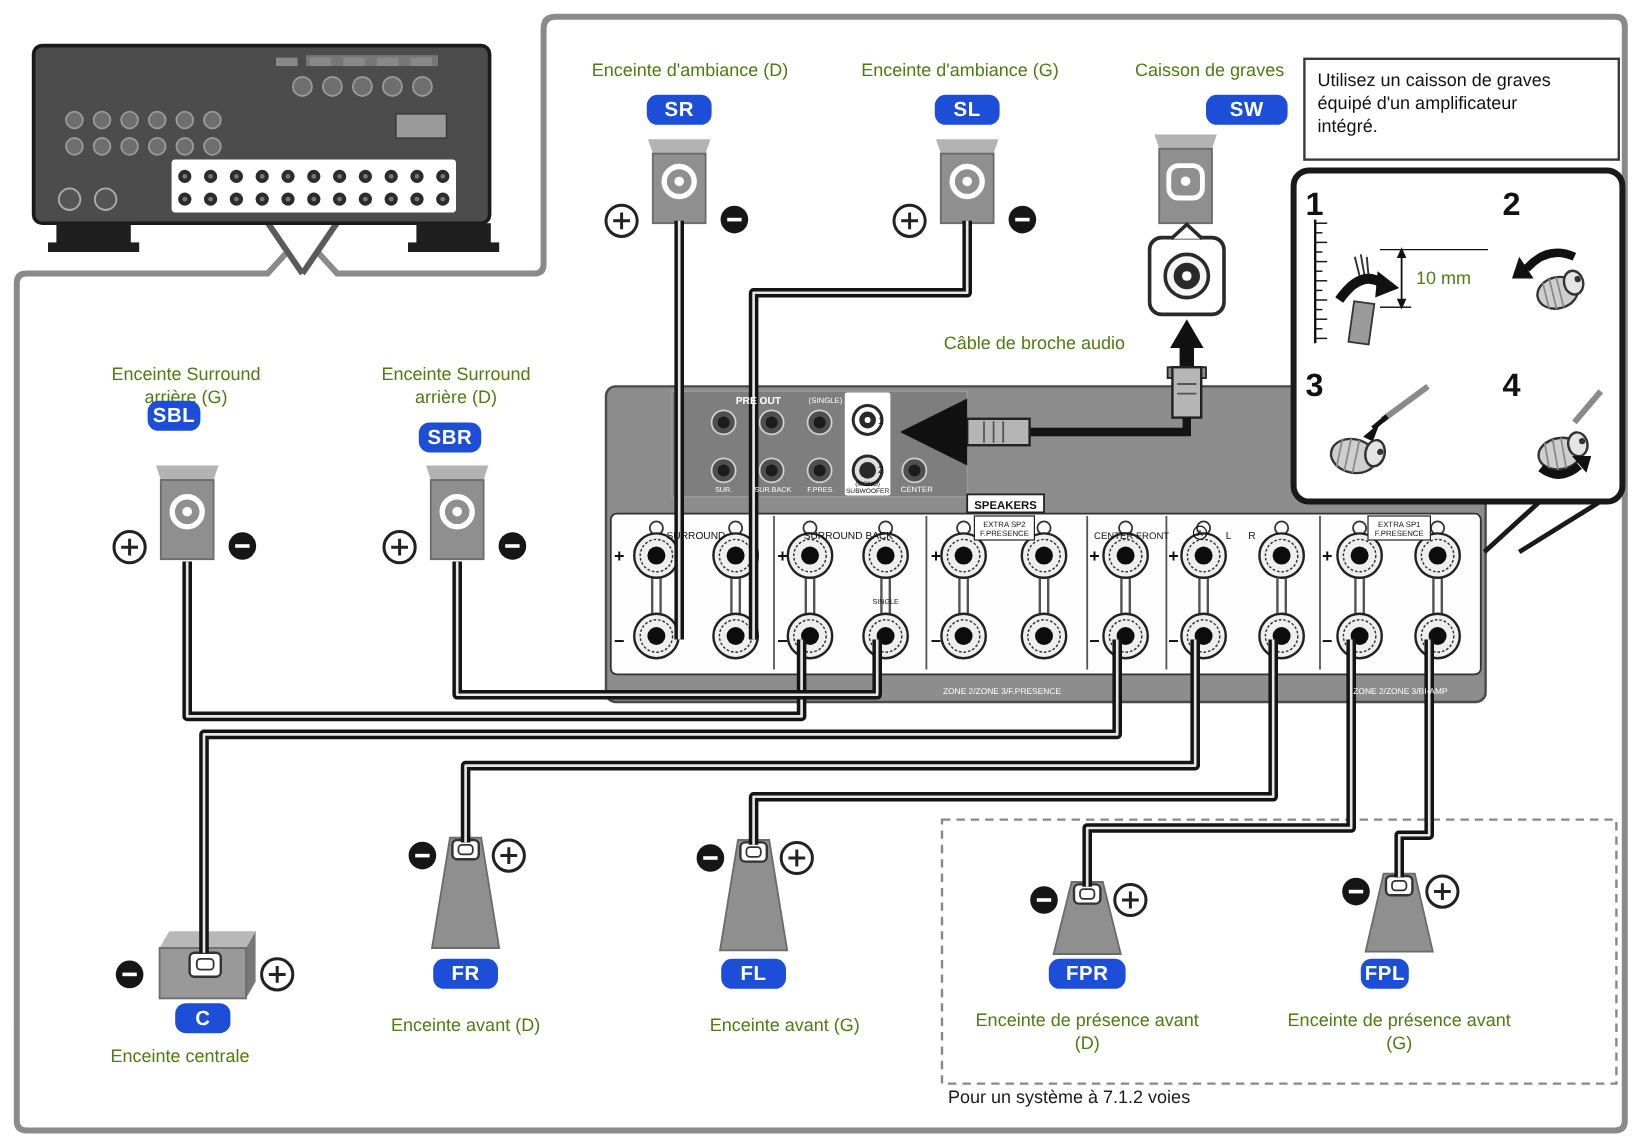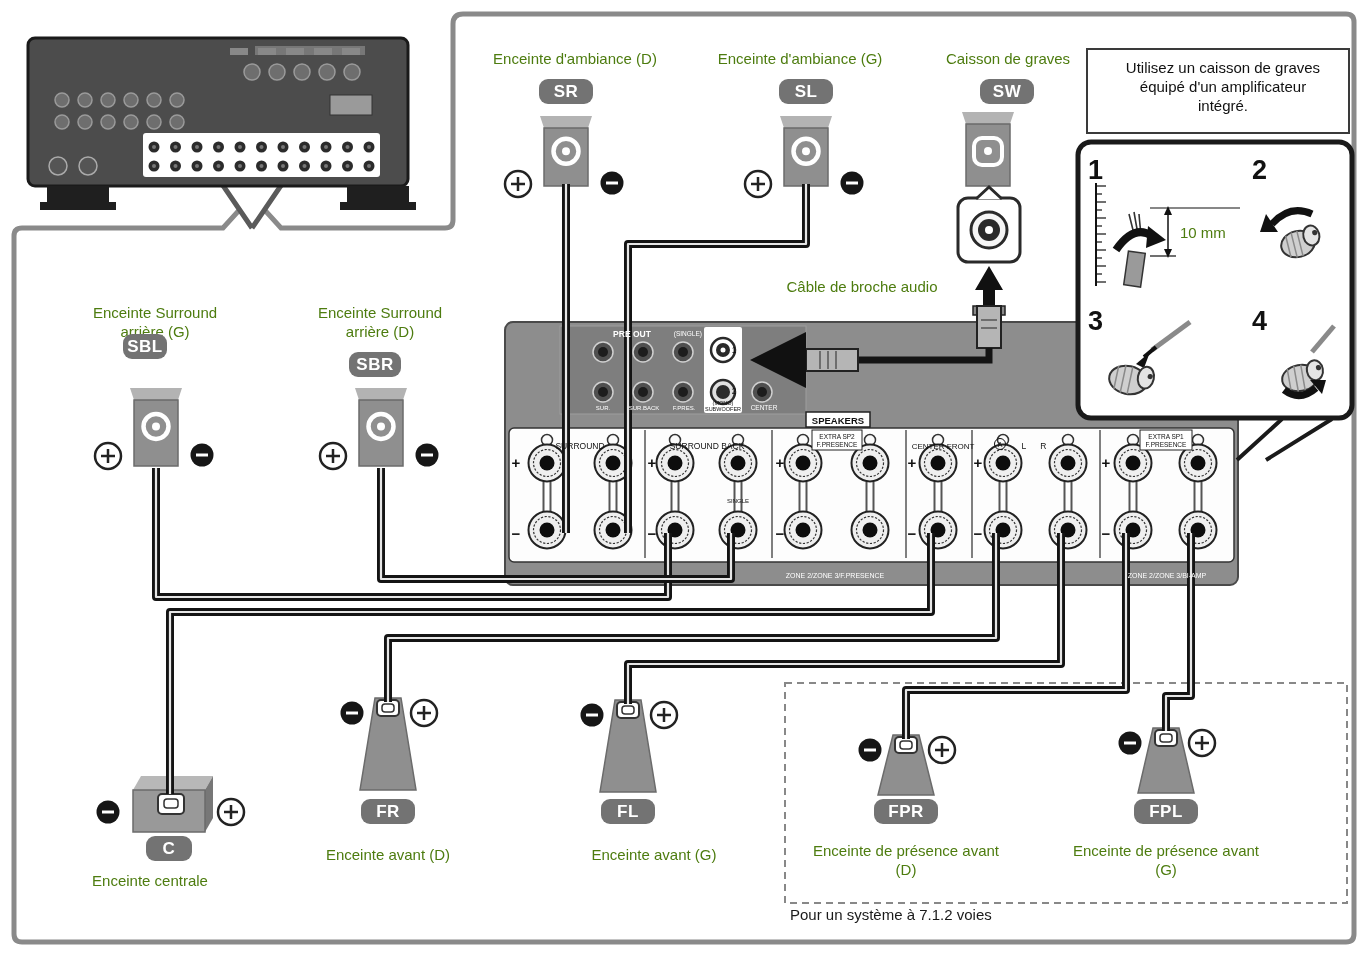--- a/index.html
+++ b/index.html
@@ -2,26 +2,26 @@
 <html><head>
 <meta charset="utf-8">
 <style>
   html,body{margin:0;padding:0;background:#fff;}
   #stage{position:relative;width:1368px;height:957px;background:#fff;overflow:hidden;
          font-family:"Liberation Sans",sans-serif;color:#111;}
   #diagram-svg{position:absolute;left:0;top:0;}
   svg{font-family:"Liberation Sans",sans-serif;}
   .lbl{position:absolute;font-size:15px;line-height:18px;white-space:nowrap;color:#4d7c0f;}
   .ctr{transform:translateX(-50%);}
-  .badge{position:absolute;height:25px;background:#737373;color:#fff;border-radius:9px;
+  .badge{position:absolute;height:25px;background:#1d4ed8;color:#fff;border-radius:9px;
          display:flex;align-items:center;justify-content:center;
          font-weight:bold;font-size:17px;letter-spacing:.5px;}
   .note-box{position:absolute;left:1086px;top:48px;width:264px;height:86px;
             border:2px solid #3a3a3a;background:#fff;box-sizing:border-box;
-            padding:8px 0 0 10px;font-size:15px;line-height:19px;text-align:center;}
+            padding:8px 0 0 10px;font-size:15px;line-height:19px;}
   .num{position:absolute;font-size:27px;font-weight:bold;color:#111;}
   .mm{position:absolute;font-size:15px;color:#4d7c0f;}
   .cap{position:absolute;font-size:15px;color:#1a1a1a;white-space:nowrap;}
 </style>
 </head>
 <body>
 
 <div id="stage">
 
 <svg id="diagram-svg" width="1368" height="957" viewBox="0 0 1368 957">
@@ -557,22 +557,22 @@
 </div>
 
 <div class="num" style="left:1088px;top:155px">1</div>
 <div class="num" style="left:1252px;top:155px">2</div>
 <div class="num" style="left:1088px;top:306px">3</div>
 <div class="num" style="left:1252px;top:306px">4</div>
 <div class="mm" style="left:1180px;top:224px">10 mm</div>
 
 <div class="badge" style="left:539px;top:79px;width:54px">SR</div>
 <div class="badge" style="left:779px;top:79px;width:54px">SL</div>
-<div class="badge" style="left:980px;top:79px;width:54px">SW</div>
+<div class="badge" style="left:1005px;top:79px;width:68px">SW</div>
 <div class="badge" style="left:123px;top:334px;width:44px">SBL</div>
 <div class="badge" style="left:349px;top:352px;width:52px">SBR</div>
 <div class="badge" style="left:146px;top:836px;width:46px">C</div>
 <div class="badge" style="left:361px;top:799px;width:54px">FR</div>
 <div class="badge" style="left:601px;top:799px;width:54px">FL</div>
 <div class="badge" style="left:874px;top:799px;width:64px">FPR</div>
-<div class="badge" style="left:1134px;top:799px;width:64px">FPL</div>
+<div class="badge" style="left:1134px;top:799px;width:40px">FPL</div>
 
 </div>
 
 </body></html>

